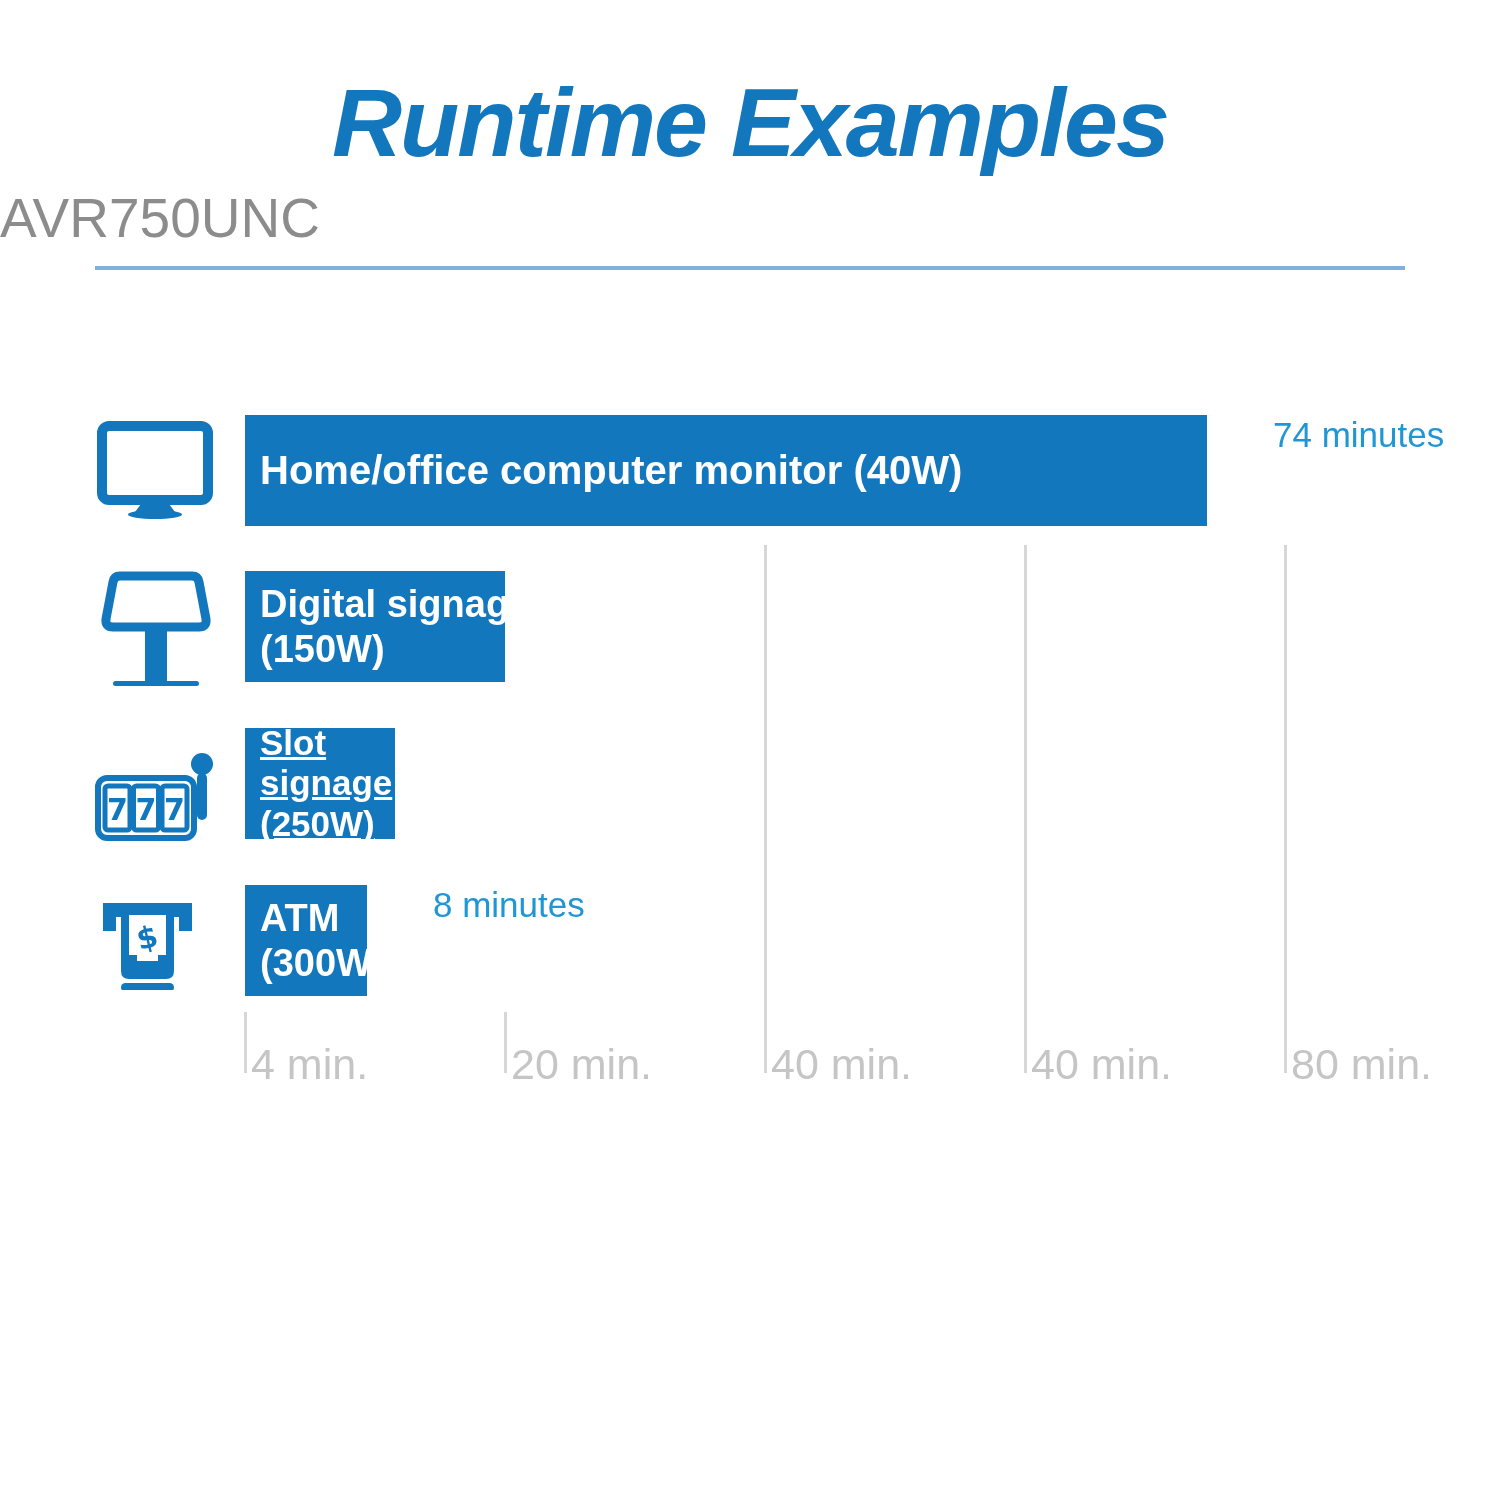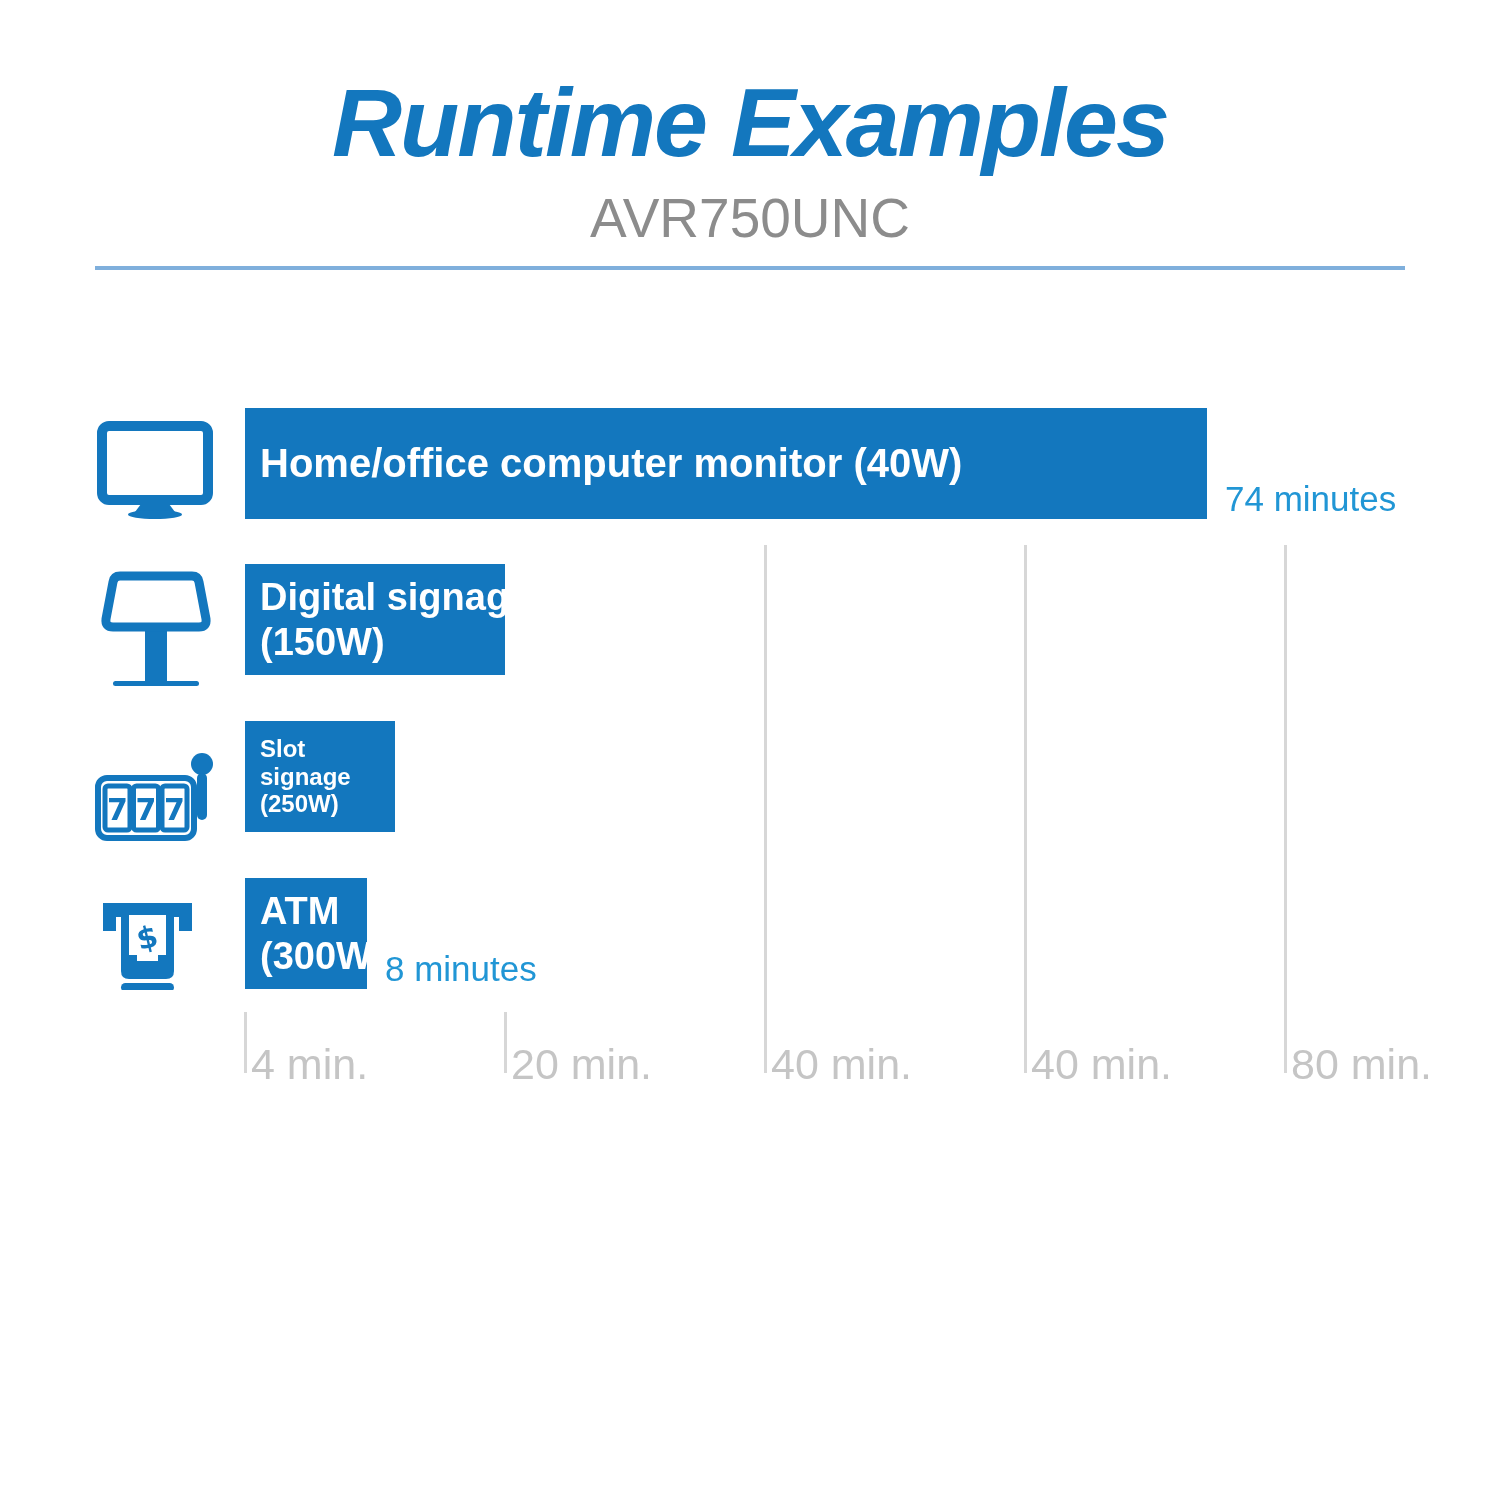--- a/index.html
+++ b/index.html
@@ -15,45 +15,45 @@
     position:relative;width:1500px;height:1500px;background:#fff;
     font-family:"Liberation Sans",sans-serif;overflow:hidden;
   }
   .title{
     position:absolute;top:72px;left:0;width:100%;text-align:center;
     font-size:97px;font-weight:bold;letter-spacing:-2px;color:var(--blue);
     line-height:1.05;
     font-style:italic;
   }
   .subtitle{
-    position:absolute;top:186px;left:0;width:100%;text-align:center;
+    position:absolute;top:186px;left:0;width:100%;
     font-size:55px;font-weight:400;color:var(--subtitle-gray);
   }
   .divider{
     position:absolute;left:95px;top:266px;width:1310px;height:4px;
     background:var(--divider-blue);
   }
   .gridline{position:absolute;width:3px;background:var(--grid-gray);}
   .gridline.long{top:545px;height:528px;}
   .gridline.short{top:1012px;height:61px;}
   .axis-label{
     position:absolute;top:1040px;font-size:43px;color:var(--axis-gray);
     white-space:nowrap;
   }
-  .row{position:absolute;left:245px;height:104px;display:flex;align-items:flex-end;}
+  .row{position:absolute;left:245px;height:104px;display:flex;align-items:flex-start;gap:48px;}
   .row.r1{top:415px}.row.r2{top:571px}.row.r3{top:728px}.row.r4{top:885px}
   .bar{
     height:111px;background:var(--blue);flex:none;box-sizing:border-box;
     display:flex;flex-direction:column;justify-content:center;padding-left:15px;
     overflow:hidden;
   }
   .bar-line{color:#fff;font-weight:bold;line-height:1.16;white-space:nowrap;}
   .r1 .bar-line{font-size:40px;}
   .r2 .bar-line,.r4 .bar-line{font-size:38px;}
-  .r3 .bar-line{font-size:24px;}
+  .r3 .bar-line{font-size:35px;text-decoration:underline;}
   .value{
     margin-left:18px;font-size:35px;color:var(--value-blue);white-space:nowrap;
   }
   .icon{position:absolute;}
   .icon svg{display:block;width:100%;height:100%;}
   .icon.monitor{left:97px;top:421px;width:116px;height:98px;}
   .icon.signage{left:99px;top:571px;width:114px;height:118px;}
   .icon.slot{left:95px;top:750px;width:122px;height:92px;}
   .icon.atm{left:99px;top:893px;width:97px;height:97px;}
 </style>

